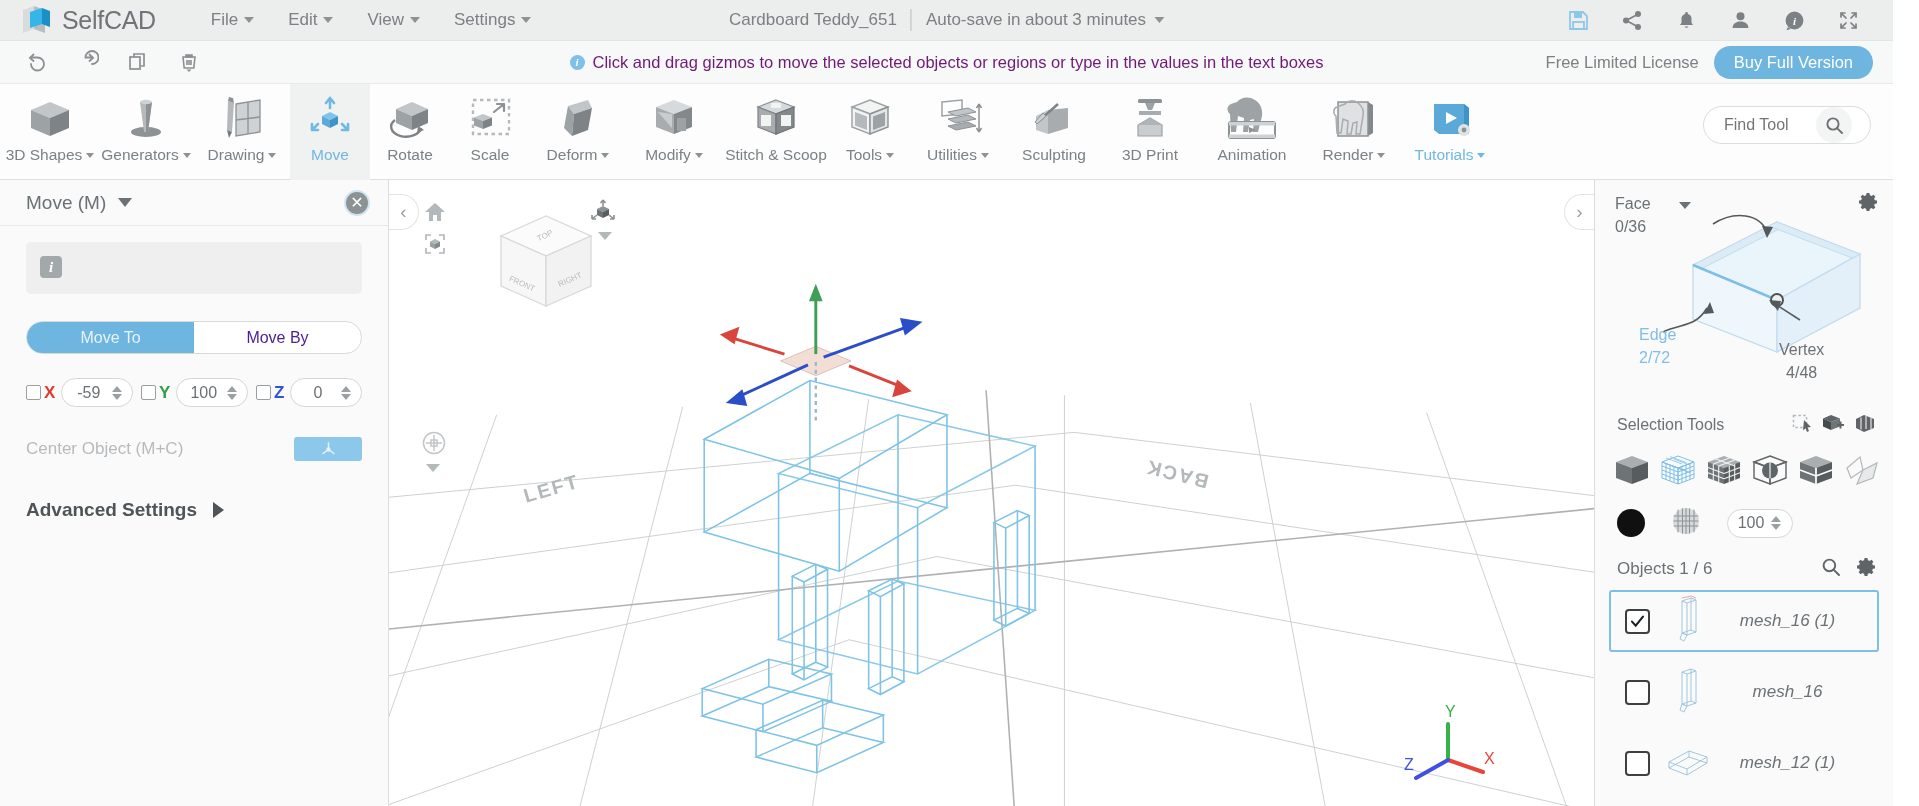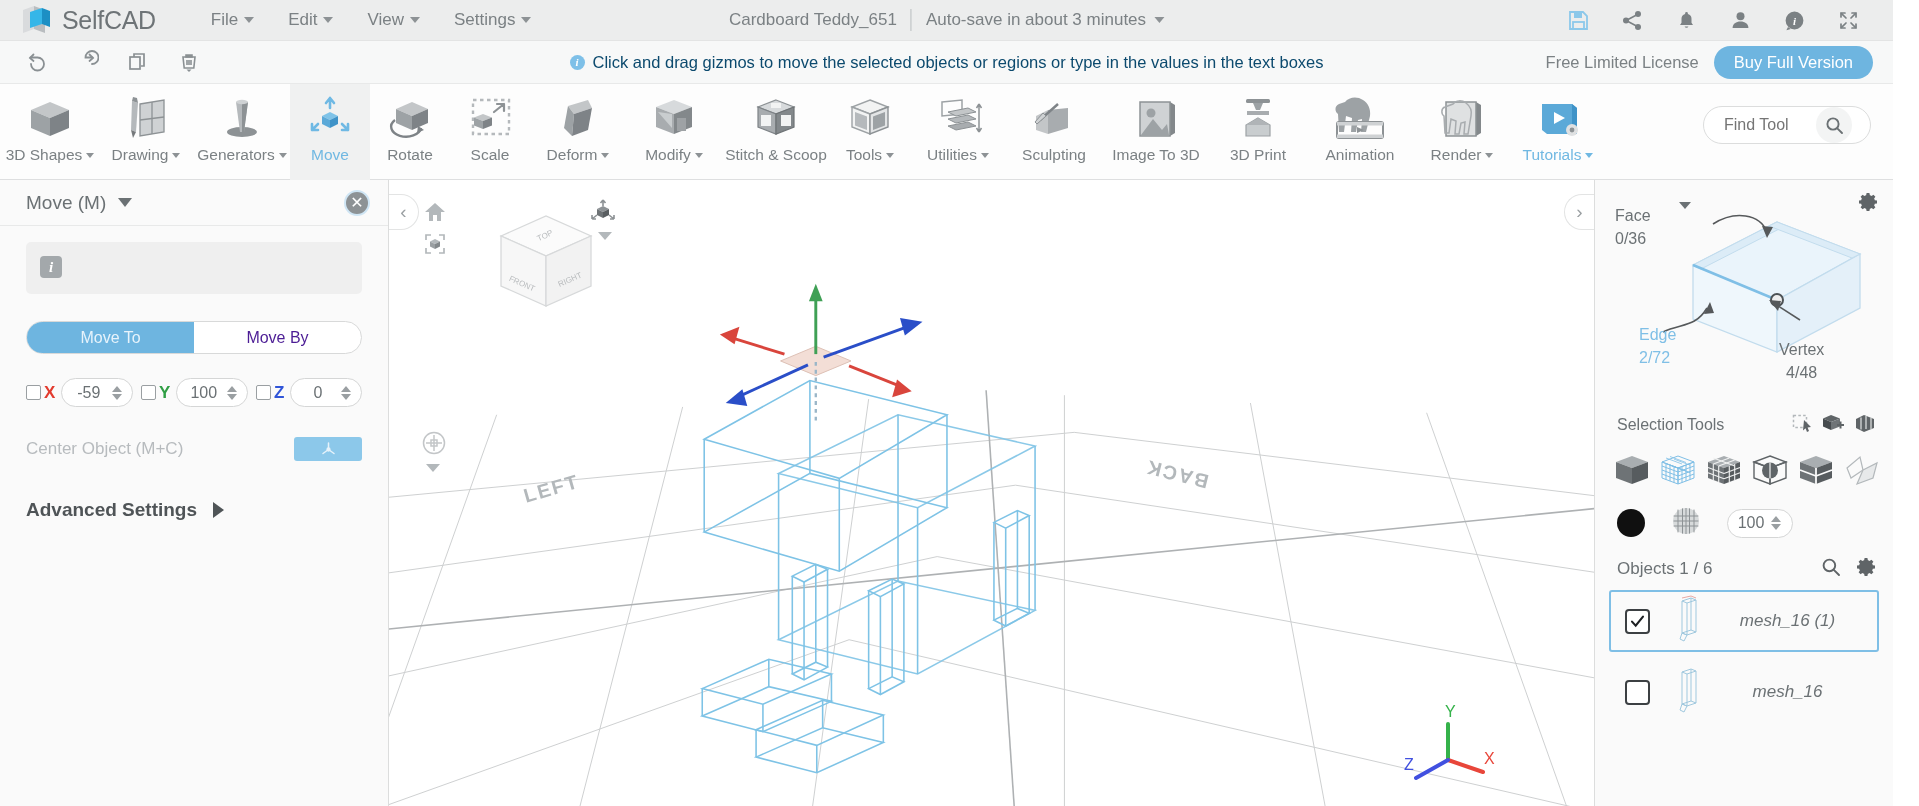--- a/index.html
+++ b/index.html
@@ -47,21 +47,21 @@
     display: flex; align-items: center;
     position: relative;
     border-bottom: 1px solid #e8e9e9;
   }
   .undo-group { display: flex; align-items: center; padding-left: 10px; gap: 0; }
   .ug-btn { width: 51px; height: 43px; display: flex; align-items: center; justify-content: center; cursor: pointer; }
   .hint {
     position: absolute; left: 50%; transform: translateX(-50%);
     display: flex; align-items: center; gap: 8px; white-space: nowrap;
   }
-  .hint-text { font-size: 16.5px; color: #0c4a6e; }
+  .hint-text { font-size: 16.5px; color: #701a75; }
   .info-dot {
     width: 15px; height: 15px; border-radius: 50%; background: #7ec0e8;
     color: #fff; font-size: 11px; font-weight: bold; font-style: italic;
     display: flex; align-items: center; justify-content: center;
     font-family: "Liberation Serif", serif;
   }
   .license-area { margin-left: auto; display: flex; align-items: center; gap: 15px; padding-right: 20px; }
   .license-text { font-size: 16.5px; color: #7b8184; }
   .buy-btn {
     background: #6eb5e0; color: #fff; font-size: 16.5px;
@@ -198,21 +198,21 @@
 
   
   .rightpanel {
     width: 299px; min-width: 299px; background: #fafafa;
     border-left: 1px solid #dcdddd; display: flex; flex-direction: column;
     position: relative; overflow: hidden;
   }
   .rp-gear { position: absolute; right: 14px; top: 12px; cursor: pointer; z-index: 4; }
   .rp-fev { position: relative; height: 228px; }
   .fev-lbl { position: absolute; font-size: 16px; line-height: 1.45; }
-  .fev-lbl.face { left: 20px; top: 24px; color: #6b7174; }
+  .fev-lbl.face { left: 20px; top: 12px; color: #6b7174; }
   .fev-lbl.edge { left: 20px; top: 143px; color: #7fbfe6; margin-left: 24px; }
   .fev-lbl.vertex { left: 184px; top: 158px; color: #6b7174; text-align: center; }
   .fev-caret { position: absolute; left: 84px; top: 22px; width: 0; height: 0;
     border-left: 6px solid transparent; border-right: 6px solid transparent; border-top: 7px solid #6b7174; cursor: pointer; }
   .seltools-head {
     display: flex; align-items: center; padding: 0 16px 0 22px; height: 34px;
   }
   .seltools-head .t { font-size: 16px; color: #6b7174; }
   .seltools-head .ico-grp { margin-left: auto; display: flex; gap: 10px; align-items: center; }
   .seltools-row {
@@ -380,49 +380,49 @@
       </span>
       <span class="tool-lbl">
         <span>3D Shapes</span>
         <i class="caret-dn"></i>
       </span>
     </div>
 
     <div class="tool w-wide">
       <span class="tool-ico">
         <svg width="52" height="48" viewBox="0 0 52 48">
+          <ellipse cx="26" cy="38" rx="15" ry="5" fill="#8d9295"></ellipse>
+          <polygon points="20,8 32,8 28,38 24,38" fill="#b5b9bc"></polygon>
+          <polygon points="26,8 32,8 28,38 26,38" fill="#8d9295"></polygon>
+          <ellipse cx="26" cy="8" rx="6" ry="2.2" fill="#cfd2d4"></ellipse>
+        </svg>
+      </span>
+      <span class="tool-lbl">
+        <span>Generators</span>
+        <i class="caret-dn"></i>
+      </span>
+    </div>
+
+    <div class="tool w-wide">
+      <span class="tool-ico">
+        <svg width="52" height="48" viewBox="0 0 52 48">
           <polygon points="20,10 44,6 44,38 20,42" fill="#cfd2d4" stroke="#8d9295" stroke-width="1.3"></polygon>
           <line x1="20" y1="26" x2="44" y2="23" stroke="#8d9295" stroke-width="1.3"></line>
           <line x1="32" y1="8" x2="32" y2="40" stroke="#8d9295" stroke-width="1.3"></line>
           <polygon points="12,7 18,9 16,38 11,36" fill="#b5b9bc"></polygon>
           <polygon points="12,7 18,9 17,4 13,3" fill="#8d9295"></polygon>
           <polygon points="11,36 16,38 13,44" fill="#76797c"></polygon>
         </svg>
       </span>
       <span class="tool-lbl">
         <span>Drawing</span>
         <i class="caret-dn"></i>
       </span>
     </div>
 
-    <div class="tool w-wide">
-      <span class="tool-ico">
-        <svg width="52" height="48" viewBox="0 0 52 48">
-          <ellipse cx="26" cy="38" rx="15" ry="5" fill="#8d9295"></ellipse>
-          <polygon points="20,8 32,8 28,38 24,38" fill="#b5b9bc"></polygon>
-          <polygon points="26,8 32,8 28,38 26,38" fill="#8d9295"></polygon>
-          <ellipse cx="26" cy="8" rx="6" ry="2.2" fill="#cfd2d4"></ellipse>
-        </svg>
-      </span>
-      <span class="tool-lbl">
-        <span>Generators</span>
-        <i class="caret-dn"></i>
-      </span>
-    </div>
-
     <div class="tool active">
       <span class="tool-ico">
         <svg width="52" height="48" viewBox="0 0 52 48">
           <polygon points="26,18 34,22 26,26 18,22" fill="#7fc3e8"></polygon>
           <polygon points="18,22 26,26 26,34 18,30" fill="#5ba9d8"></polygon>
           <polygon points="34,22 26,26 26,34 34,30" fill="#3f93c8"></polygon>
           <path d="M26 14V4M26 4l-4 5M26 4l4 5" stroke="#6fb9e4" stroke-width="2.6" fill="none" stroke-linecap="round"></path>
           <path d="M38 30l6 6M44 36l-6 0M44 36l0-6" stroke="#6fb9e4" stroke-width="2.6" fill="none" stroke-linecap="round"></path>
           <path d="M14 30l-6 6M8 36l6 0M8 36l0-6" stroke="#6fb9e4" stroke-width="2.6" fill="none" stroke-linecap="round"></path>
         </svg>
@@ -547,33 +547,20 @@
           <polygon points="8,22 20,16 20,40 8,36" fill="#c3c6c8"></polygon>
           <path d="M12 26 L30 10" stroke="#7e8387" stroke-width="2.4"></path>
           <polygon points="9,30 18,22 15,19 7,28" fill="#cfd2d4" stroke="#8d9295" stroke-width="1"></polygon>
         </svg>
       </span>
       <span class="tool-lbl">
         <span>Sculpting</span>
       </span>
     </div>
 
-    <div class="tool w-xwide">
-      <span class="tool-ico">
-        <svg width="52" height="48" viewBox="0 0 52 48">
-          <polygon points="40,8 45,11 45,39 40,42" fill="#83888b"></polygon>
-          <rect x="10" y="8" width="30" height="34" fill="#cfd2d4" stroke="#8d9295" stroke-width="1.5"></rect>
-          <circle cx="21" cy="19" r="4.5" fill="#9da2a5"></circle>
-          <polygon points="11,41 23,25 32,36 37,30 39,41" fill="#9da2a5"></polygon>
-        </svg>
-      </span>
-      <span class="tool-lbl">
-        <span>Image To 3D</span>
-      </span>
-    </div>
 
     <div class="tool w-wide">
       <span class="tool-ico">
         <svg width="52" height="48" viewBox="0 0 52 48">
           <rect x="14" y="5" width="24" height="4" rx="1.5" fill="#8d9295"></rect>
           <polygon points="21,9 31,9 28,16 24,16" fill="#9da2a5"></polygon>
           <rect x="15" y="17" width="22" height="4" fill="#a8acaf"></rect>
           <polygon points="26,24 38,31 38,42 14,42 14,31" fill="#c9cdcf" stroke="#9da2a5" stroke-width="1.2"></polygon>
           <polygon points="26,24 38,31 14,31" fill="#b0b4b7"></polygon>
         </svg>
@@ -1038,16 +1025,27 @@
             <svg width="30" height="52" viewBox="0 0 30 52" fill="none" stroke="#9fc8de" stroke-width="1">
               <polygon points="9,6 18,3 23,5 14,8"></polygon>
               <path d="M9,6 L9,38 M18,3 L18,35 M23,5 L23,37 M14,8 L14,40"></path>
               <polygon points="9,38 18,35 23,37 14,40"></polygon>
               <polygon points="9,38 14,40 11,46 7,44"></polygon>
             </svg>
           </span>
           <span class="obj-name">mesh_16</span>
         </div>
 
+        <div class="objrow">
+          <span class="obj-cb"></span>
+          <span class="obj-thumb">
+            <svg width="46" height="34" viewBox="0 0 46 34" fill="none" stroke="#9fc8de" stroke-width="1">
+              <polygon points="4,16 24,5 42,11 22,23"></polygon>
+              <path d="M4,16 L4,22 M24,5 L24,11 M42,11 L42,17 M22,23 L22,29"></path>
+              <polygon points="4,22 24,11 42,17 22,29"></polygon>
+            </svg>
+          </span>
+          <span class="obj-name">mesh_12 (1)</span>
+        </div>
       </div>
     </div>
   </div>
 </div>
 
 </body></html>

